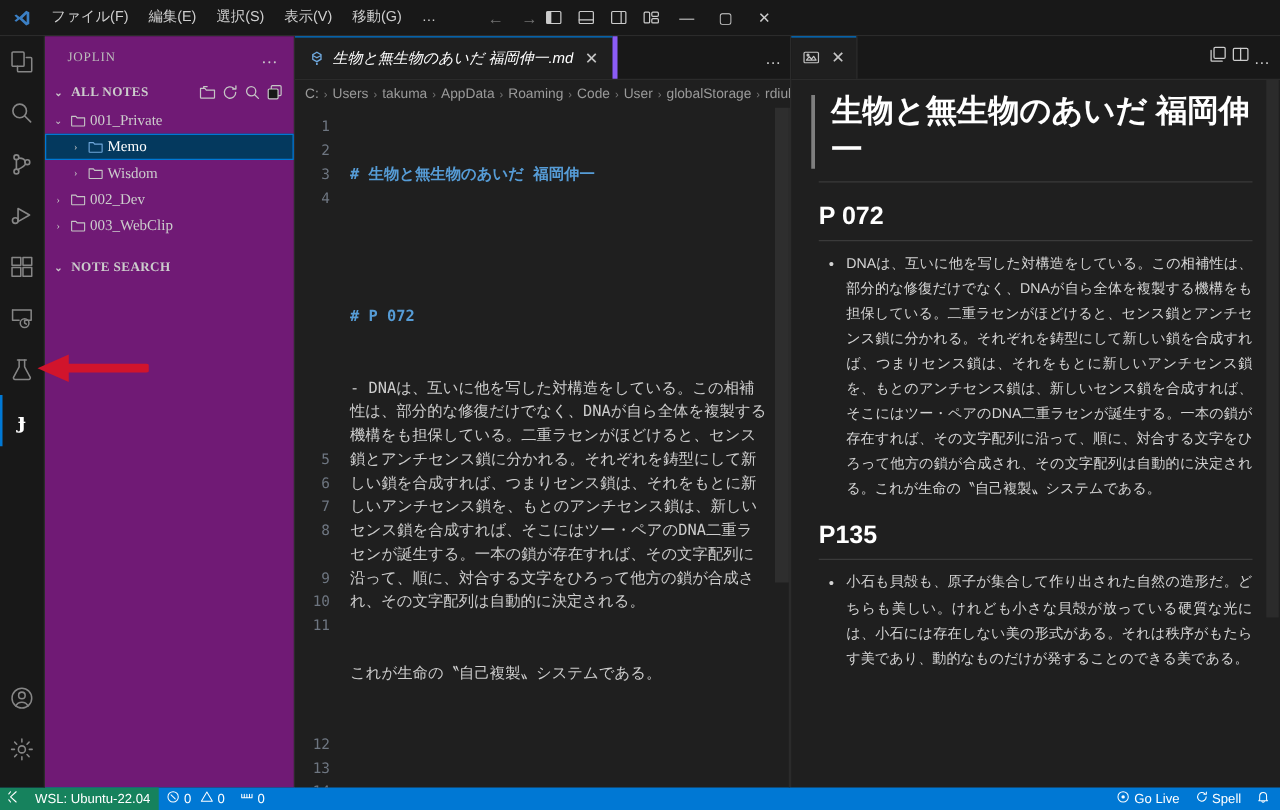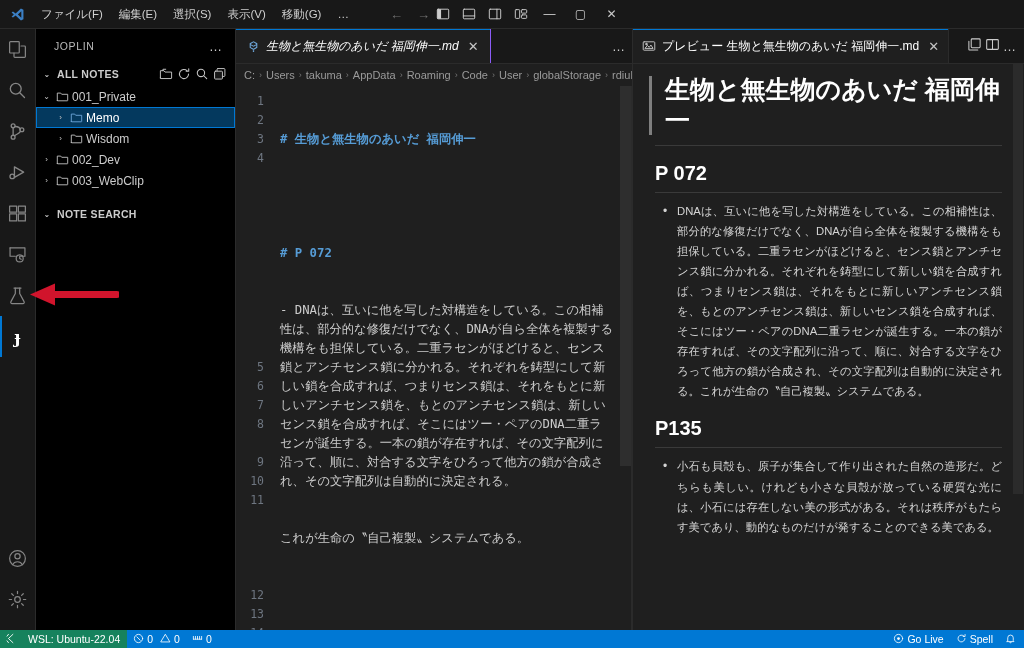--- a/index.html
+++ b/index.html
@@ -57,22 +57,23 @@
   }
   .ab-item.active { color: #ffffff; }
   .ab-item.active::before {
     content: ""; position: absolute; left: 0; top: 0; bottom: 0; width: 2px; background: #0078d4;
   }
   .ab-spacer { flex: 1; }
   .ab-item svg { width: 21px; height: 21px; }
 
   
   .sidebar {
-    width: 200px; background: #000000; flex: none; display: flex; flex-direction: column;
+    width: 200px; background: #701a75; flex: none; display: flex; flex-direction: column;
     border-right: 1px solid #2b2b2b;
+    font-family: Liberation Serif, serif;
   }
   .sb-title {
     height: 34px; display: flex; align-items: center; padding: 0 8px 0 18px;
     font-size: 10.5px; letter-spacing: .6px; color: #bbbbbb; text-transform: uppercase;
   }
   .sb-title .dots { margin-left: auto; color: #cccccc; font-size: 13px; letter-spacing: 1px; padding-right: 4px;}
   .sb-section {
     height: 22px; display: flex; align-items: center; gap: 3px; padding: 0 4px 0 4px;
     font-size: 10.5px; font-weight: bold; color: #cccccc; letter-spacing: .3px;
   }
@@ -93,21 +94,21 @@
 
   
   .editor-group { flex: 1; display: flex; flex-direction: column; min-width: 0; background: #1f1f1f; }
   .tabsbar {
     height: 35px; background: #181818; display: flex; align-items: stretch; flex: none;
     border-bottom: 1px solid #2b2b2b;
   }
   .tab {
     display: flex; align-items: center; gap: 6px; padding: 0 8px 0 10px;
     background: #1f1f1f; font-size: 12px; color: #ffffff; position: relative;
-    border-right: 1px solid #8b5cf6; max-width: 360px;
+    border-right: 4px solid #8b5cf6; max-width: 360px;
   }
   .tab .tab-ico { width: 14px; display: flex; align-items: center; justify-content: center; flex: none; }
   .tab .tab-ico svg { width: 13px; height: 13px; }
   .tab .tab-name { font-style: italic; white-space: nowrap; overflow: hidden; text-overflow: ellipsis; }
   .tab .tab-close { color: #c5c5c5; font-size: 13px; line-height: 1; padding: 2px 3px; }
   .tab.active::before {
     content: ""; position: absolute; left: 0; right: 0; top: 0; height: 1px; background: #0078d4;
   }
   .tabsbar .rest { flex: 1; }
   .tabsbar .tb-actions {
@@ -503,21 +504,20 @@
     <div class="preview-group">
       <div class="ptabs">
         <div class="ptab">
           <span class="pico">
             <svg viewBox="0 0 16 16" fill="none" stroke="#c5c5c5" stroke-width="1.1">
                 <rect x="1.4" y="3.2" width="13.2" height="9.6" rx="1"></rect>
                 <path d="M3.6 10.4 6.2 7.3l2 2.2 2-2.6 2.2 3.5z"></path>
                 <circle cx="5" cy="5.8" r="0.9" fill="#c5c5c5"></circle>
               </svg>
           </span>
-          <span>プレビュー 生物と無生物のあいだ 福岡伸一.md</span>
           <span class="pclose">✕</span>
         </div>
         <div class="rest"></div>
         <div class="pacts">
           <span>
             <svg viewBox="0 0 16 16" fill="none" stroke="#cccccc" stroke-width="1.1">
                 <rect x="4.5" y="2" width="9.5" height="9.5" rx="1"></rect>
                 <path d="M11.5 13.8H2.6a.6.6 0 0 1-.6-.6V4.6"></path>
               </svg>
           </span>

